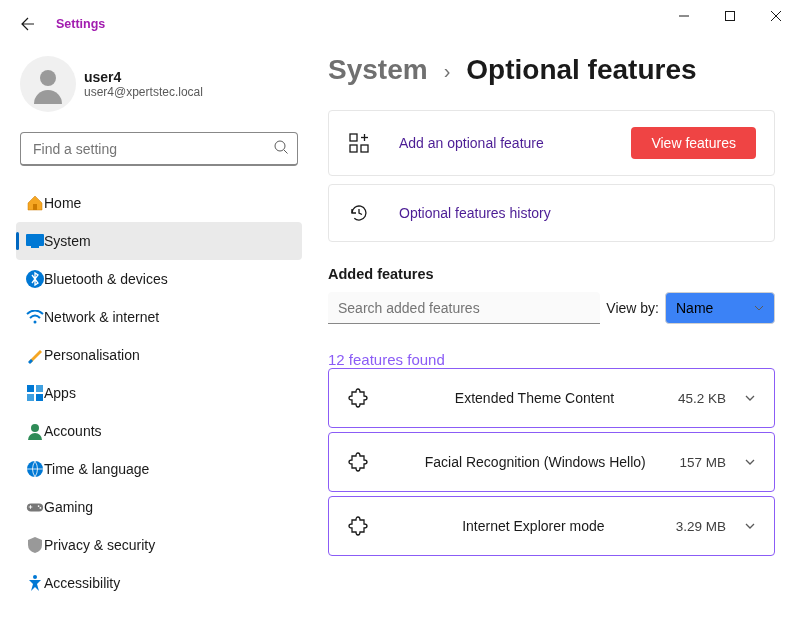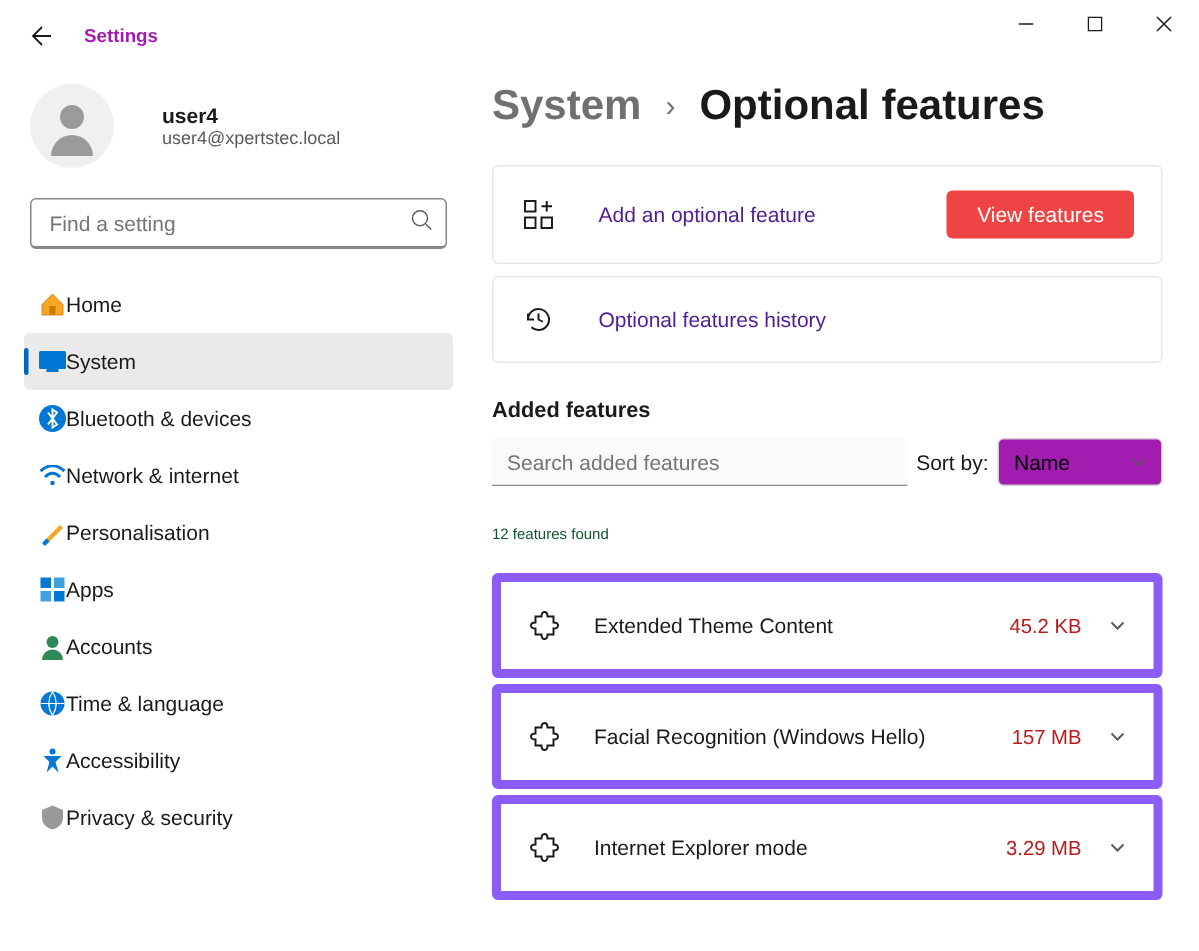--- a/index.html
+++ b/index.html
@@ -7,21 +7,21 @@
   
   .titlebar { display: flex; align-items: center; height: 48px; padding-left: 12px; }
   .back-btn { width: 32px; height: 32px; display: flex; align-items: center; justify-content: center; cursor: pointer; border-radius: 4px; }
   .title-text { margin-left: 12px; font-size: 12.5px; font-weight: 600; color: #a21caf; }
   .win-controls { position: absolute; top: 0; right: 0; display: flex; }
   .win-btn { width: 46px; height: 32px; display: flex; align-items: center; justify-content: center; cursor: pointer; }
   
   .content { display: flex; height: calc(100% - 48px); }
   .sidebar { width: 310px; padding-left: 16px; padding-right: 8px; display: flex; flex-direction: column; }
   
-  .user-block { display: flex; align-items: center; padding: 8px 4px 20px 4px; gap: 32px; }
+  .user-block { display: flex; align-items: center; padding: 8px 4px 20px 4px; gap: 8px; }
   .avatar { width: 56px; height: 56px; border-radius: 50%; background: #f0f0f0; display: flex; align-items: center; justify-content: center; }
   .user-name { font-size: 14px; font-weight: 600; color: #1a1a1a; }
   .user-email { font-size: 12px; color: #5a5a5a; }
   
   .search-wrap { position: relative; margin-bottom: 18px; padding: 0 4px; }
   .search-input { width: 100%; height: 34px; border: 1px solid #888; border-bottom: 2px solid #888; border-radius: 4px; padding: 0 31px 0 12px; font-size: 14px; color: #444; outline: none; }
   .search-icon { position: absolute; right: 14px; top: 50%; transform: translateY(-50%); }
   
   .nav { flex: 1; overflow-y: auto; position: relative; }
   .nav::-webkit-scrollbar { width: 2px; }
@@ -42,28 +42,28 @@
   .card-icon { width: 24px; height: 24px; display: flex; align-items: center; justify-content: center; }
   .card-text { margin-left: 28px; font-size: 14px; color: #4c1d95; flex: 1; }
   .btn-primary { background: #ef4444; color: #fff; border: none; border-radius: 4px; padding: 8px 20px; font-size: 14px; cursor: pointer; }
   .btn-secondary { background: #fff; color: #1a1a1a; border: 1px solid #d0d0d0; border-radius: 4px; padding: 7px 24px; font-size: 14px; cursor: pointer; }
   
   .section-heading { font-size: 14.5px; font-weight: 600; color: #1a1a1a; margin-top: 24px; margin-bottom: 10px; }
   
   .search-sort-row { display: flex; align-items: center; gap: 6px; margin-bottom: 27px; }
   .feature-search { flex: 1; height: 32px; border: none; border-bottom: 1px solid #888; padding: 0 10px; font-size: 14px; color: #666; outline: none; background: #fafafa; border-radius: 4px 4px 0 0; }
   .sort-label { font-size: 14px; color: #1a1a1a; }
-  .sort-select { width: 110px; height: 32px; border: 1px solid #d0d0d0; border-radius: 4px; padding: 0 10px; font-size: 14px; background: #a21caf; display: flex; align-items: center; justify-content: space-between; cursor: pointer; }
-  
-  .count-text { font-size: 10px; color: #14532d; margin-bottom: 20px; }
-  
-  .feature-item { border: 6px solid #8b5cf6; border-radius: 4px; padding: 18px 18px; display: flex; align-items: center; margin-bottom: 4px; cursor: pointer; background: #fff; }
+  .sort-select { width: 110px; height: 32px; border: 1px solid #d0d0d0; border-radius: 4px; padding: 0 10px; font-size: 14px; background: #3b82f6; display: flex; align-items: center; justify-content: space-between; cursor: pointer; }
+  
+  .count-text { font-size: 15px; color: #8b5cf6; margin-bottom: 0; }
+  
+  .feature-item { border: 1px solid #8b5cf6; border-radius: 4px; padding: 18px 18px; display: flex; align-items: center; margin-bottom: 4px; cursor: pointer; background: #fff; text-align: center; }
   .feature-icon { width: 22px; height: 22px; display: flex; align-items: center; justify-content: center; }
   .feature-name { margin-left: 22px; font-size: 14px; color: #1a1a1a; flex: 1; }
-  .feature-size { font-size: 13.5px; color: #b91c1c; margin-right: 18px; }
+  .feature-size { font-size: 13.5px; color: #404040; margin-right: 18px; }
   .chevron { width: 12px; height: 12px; display: flex; align-items: center; justify-content: center; }
 </style>
 </head>
 <body>
 
 <div class="titlebar">
   <div class="back-btn">
     <svg width="16" height="16" viewBox="0 0 16 16">
         <path d="M8 2 L2 8 L8 14 M2 8 L14 8" stroke="#1a1a1a" stroke-width="1.2" fill="none"></path>
       </svg>
@@ -180,34 +180,46 @@
           <span class="nav-icon">
             <svg width="18" height="18" viewBox="0 0 18 18">
               <circle cx="9" cy="9" r="8" fill="#0078d4"></circle>
               <path d="M1 9 L17 9 M9 1 Q4 9 9 17 M9 1 Q14 9 9 17" stroke="#fff" fill="none" stroke-width="0.8"></path>
             </svg>
           </span>
           <span class="nav-label">Time &amp; language</span>
         </div>
         <div class="nav-item">
           <span class="nav-icon">
+            <svg width="20" height="14" viewBox="0 0 20 14">
+              <rect x="1" y="3" width="18" height="9" rx="4.5" fill="#777"></rect>
+              <circle cx="14" cy="6" r="1" fill="#fff"></circle>
+              <circle cx="16" cy="8" r="1" fill="#fff"></circle>
+              <line x1="5" y1="5" x2="5" y2="9" stroke="#fff"></line>
+              <line x1="3" y1="7" x2="7" y2="7" stroke="#fff"></line>
+            </svg>
+          </span>
+          <span class="nav-label">Gaming</span>
+        </div>
+        <div class="nav-item">
+          <span class="nav-icon">
+            <svg width="16" height="18" viewBox="0 0 16 18">
+              <path d="M8 1 L15 4 L15 9 Q15 15 8 17 Q1 15 1 9 L1 4 Z" fill="#999"></path>
+            </svg>
+          </span>
+          <span class="nav-label">Privacy &amp; security</span>
+        </div>
+        <div class="nav-item">
+          <span class="nav-icon">
             <svg width="18" height="18" viewBox="0 0 18 18">
               <circle cx="9" cy="3" r="2" fill="#0078d4"></circle>
               <path d="M3 6 L15 6 L11 10 L13 17 L9 13 L5 17 L7 10 Z" fill="#0078d4"></path>
             </svg>
           </span>
           <span class="nav-label">Accessibility</span>
-        </div>
-        <div class="nav-item">
-          <span class="nav-icon">
-            <svg width="16" height="18" viewBox="0 0 16 18">
-              <path d="M8 1 L15 4 L15 9 Q15 15 8 17 Q1 15 1 9 L1 4 Z" fill="#999"></path>
-            </svg>
-          </span>
-          <span class="nav-label">Privacy &amp; security</span>
         </div>
       </nav>
   </aside>
 
   <main class="main">
     <div class="breadcrumb">
       <span class="bc-parent">System</span>
       <span class="bc-sep">›</span>
       <span class="bc-current">Optional features</span>
     </div>
@@ -234,21 +246,21 @@
             <polyline points="11,7 11,11 14,12.5"></polyline>
           </svg>
         </span>
       <span class="card-text">Optional features history</span>
     </div>
 
     <div class="section-heading">Added features</div>
 
     <div class="search-sort-row">
       <input class="feature-search" placeholder="Search added features" style="">
-      <span class="sort-label">Sort by:</span>
+      <span class="sort-label">View by:</span>
       <div class="sort-select">
         <span>Name</span>
         <svg width="10" height="6" viewBox="0 0 10 6">
             <path d="M1 1 L5 5 L9 1" stroke="#5a5a5a" fill="none"></path>
           </svg>
       </div>
     </div>
 
     <div class="count-text">12 features found</div>
 

